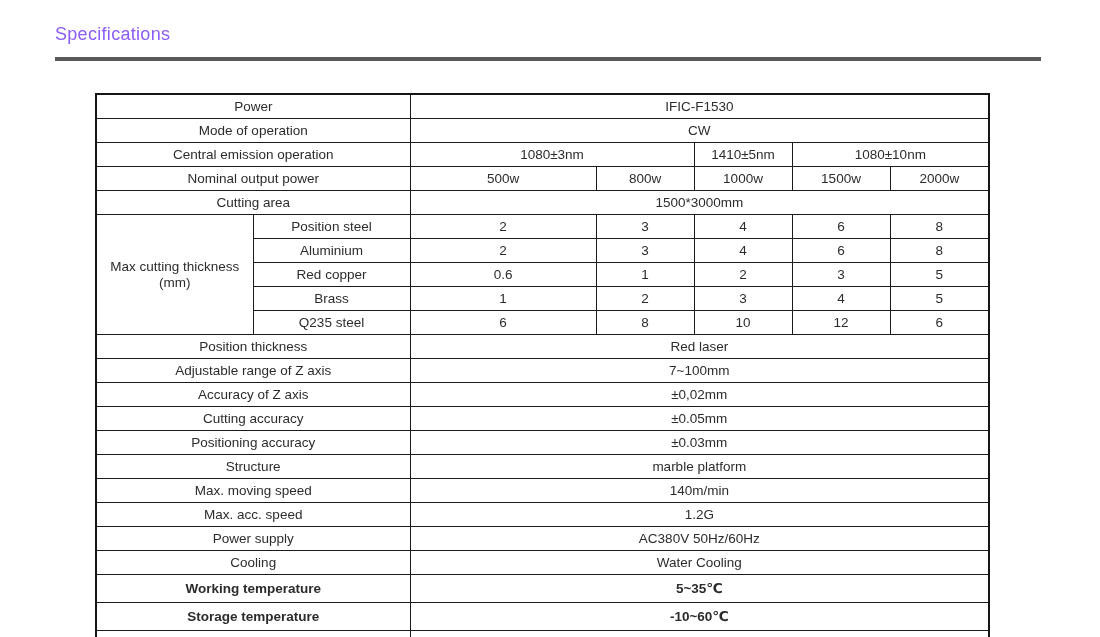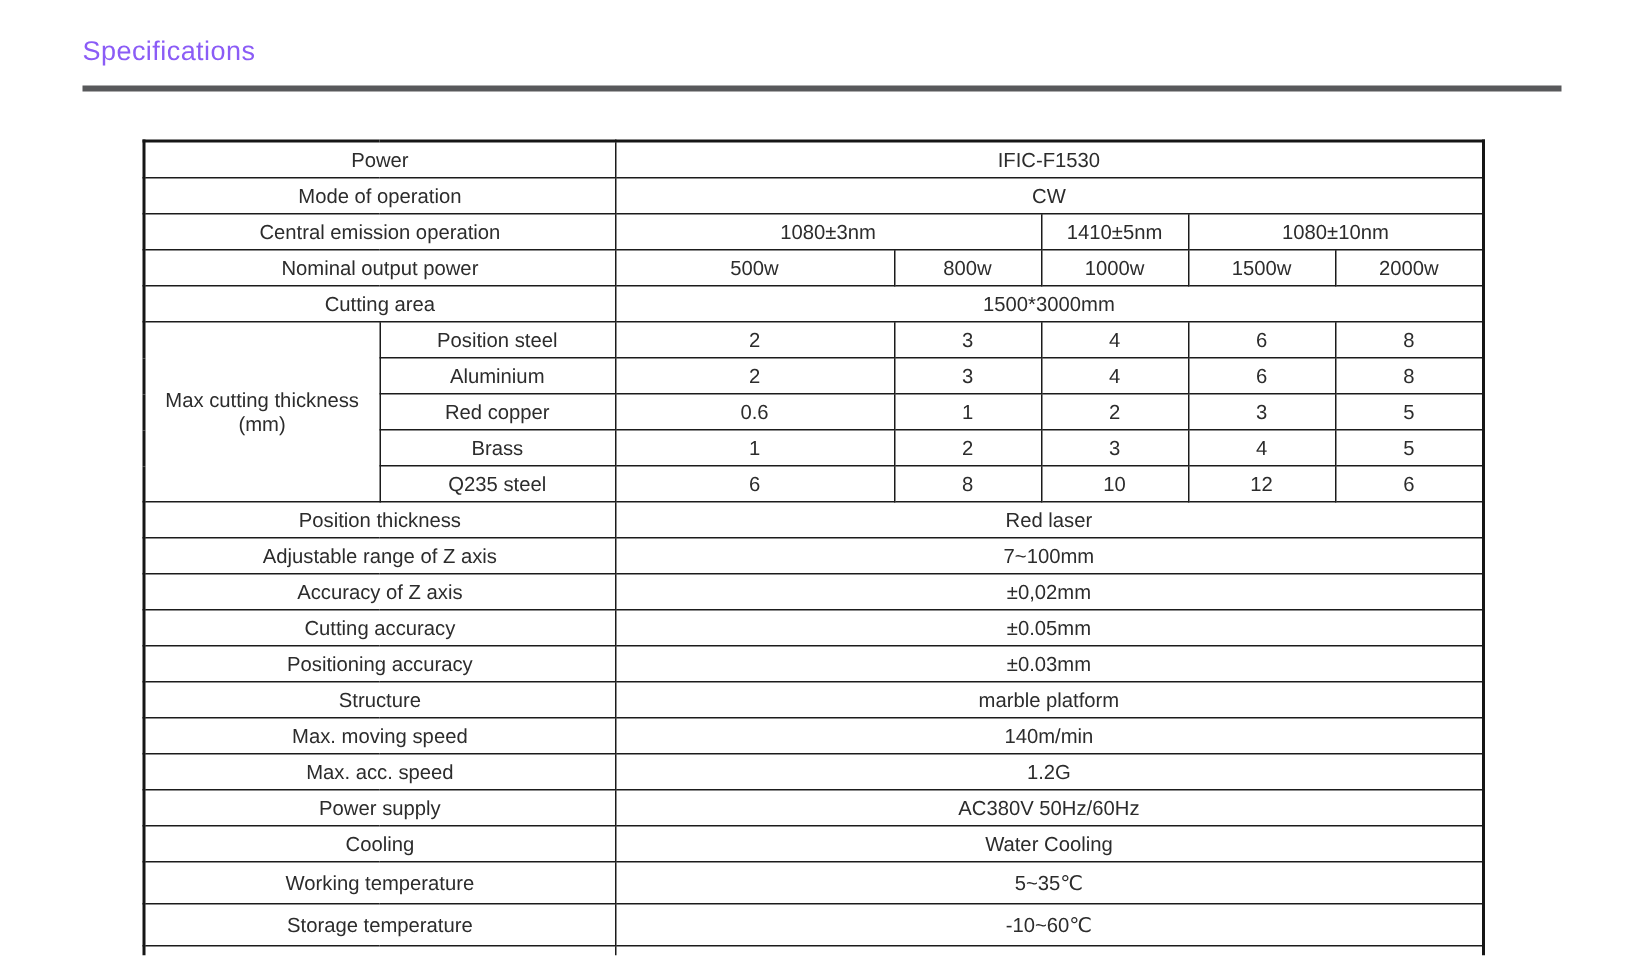--- a/index.html
+++ b/index.html
@@ -51,20 +51,21 @@
     padding: 1px 2px;
     height: 21px;
     overflow: hidden;
     white-space: nowrap;
   }
   table.specs td.wrap {
     white-space: normal;
   }
   table.specs tr.tall td {
     height: 25px;
+    font-weight: bold;
   }
 </style>
 </head>
 <body>
 
 <div class="page">
 
   <div class="page-title">Specifications</div>
   <div class="title-rule"></div>
 

